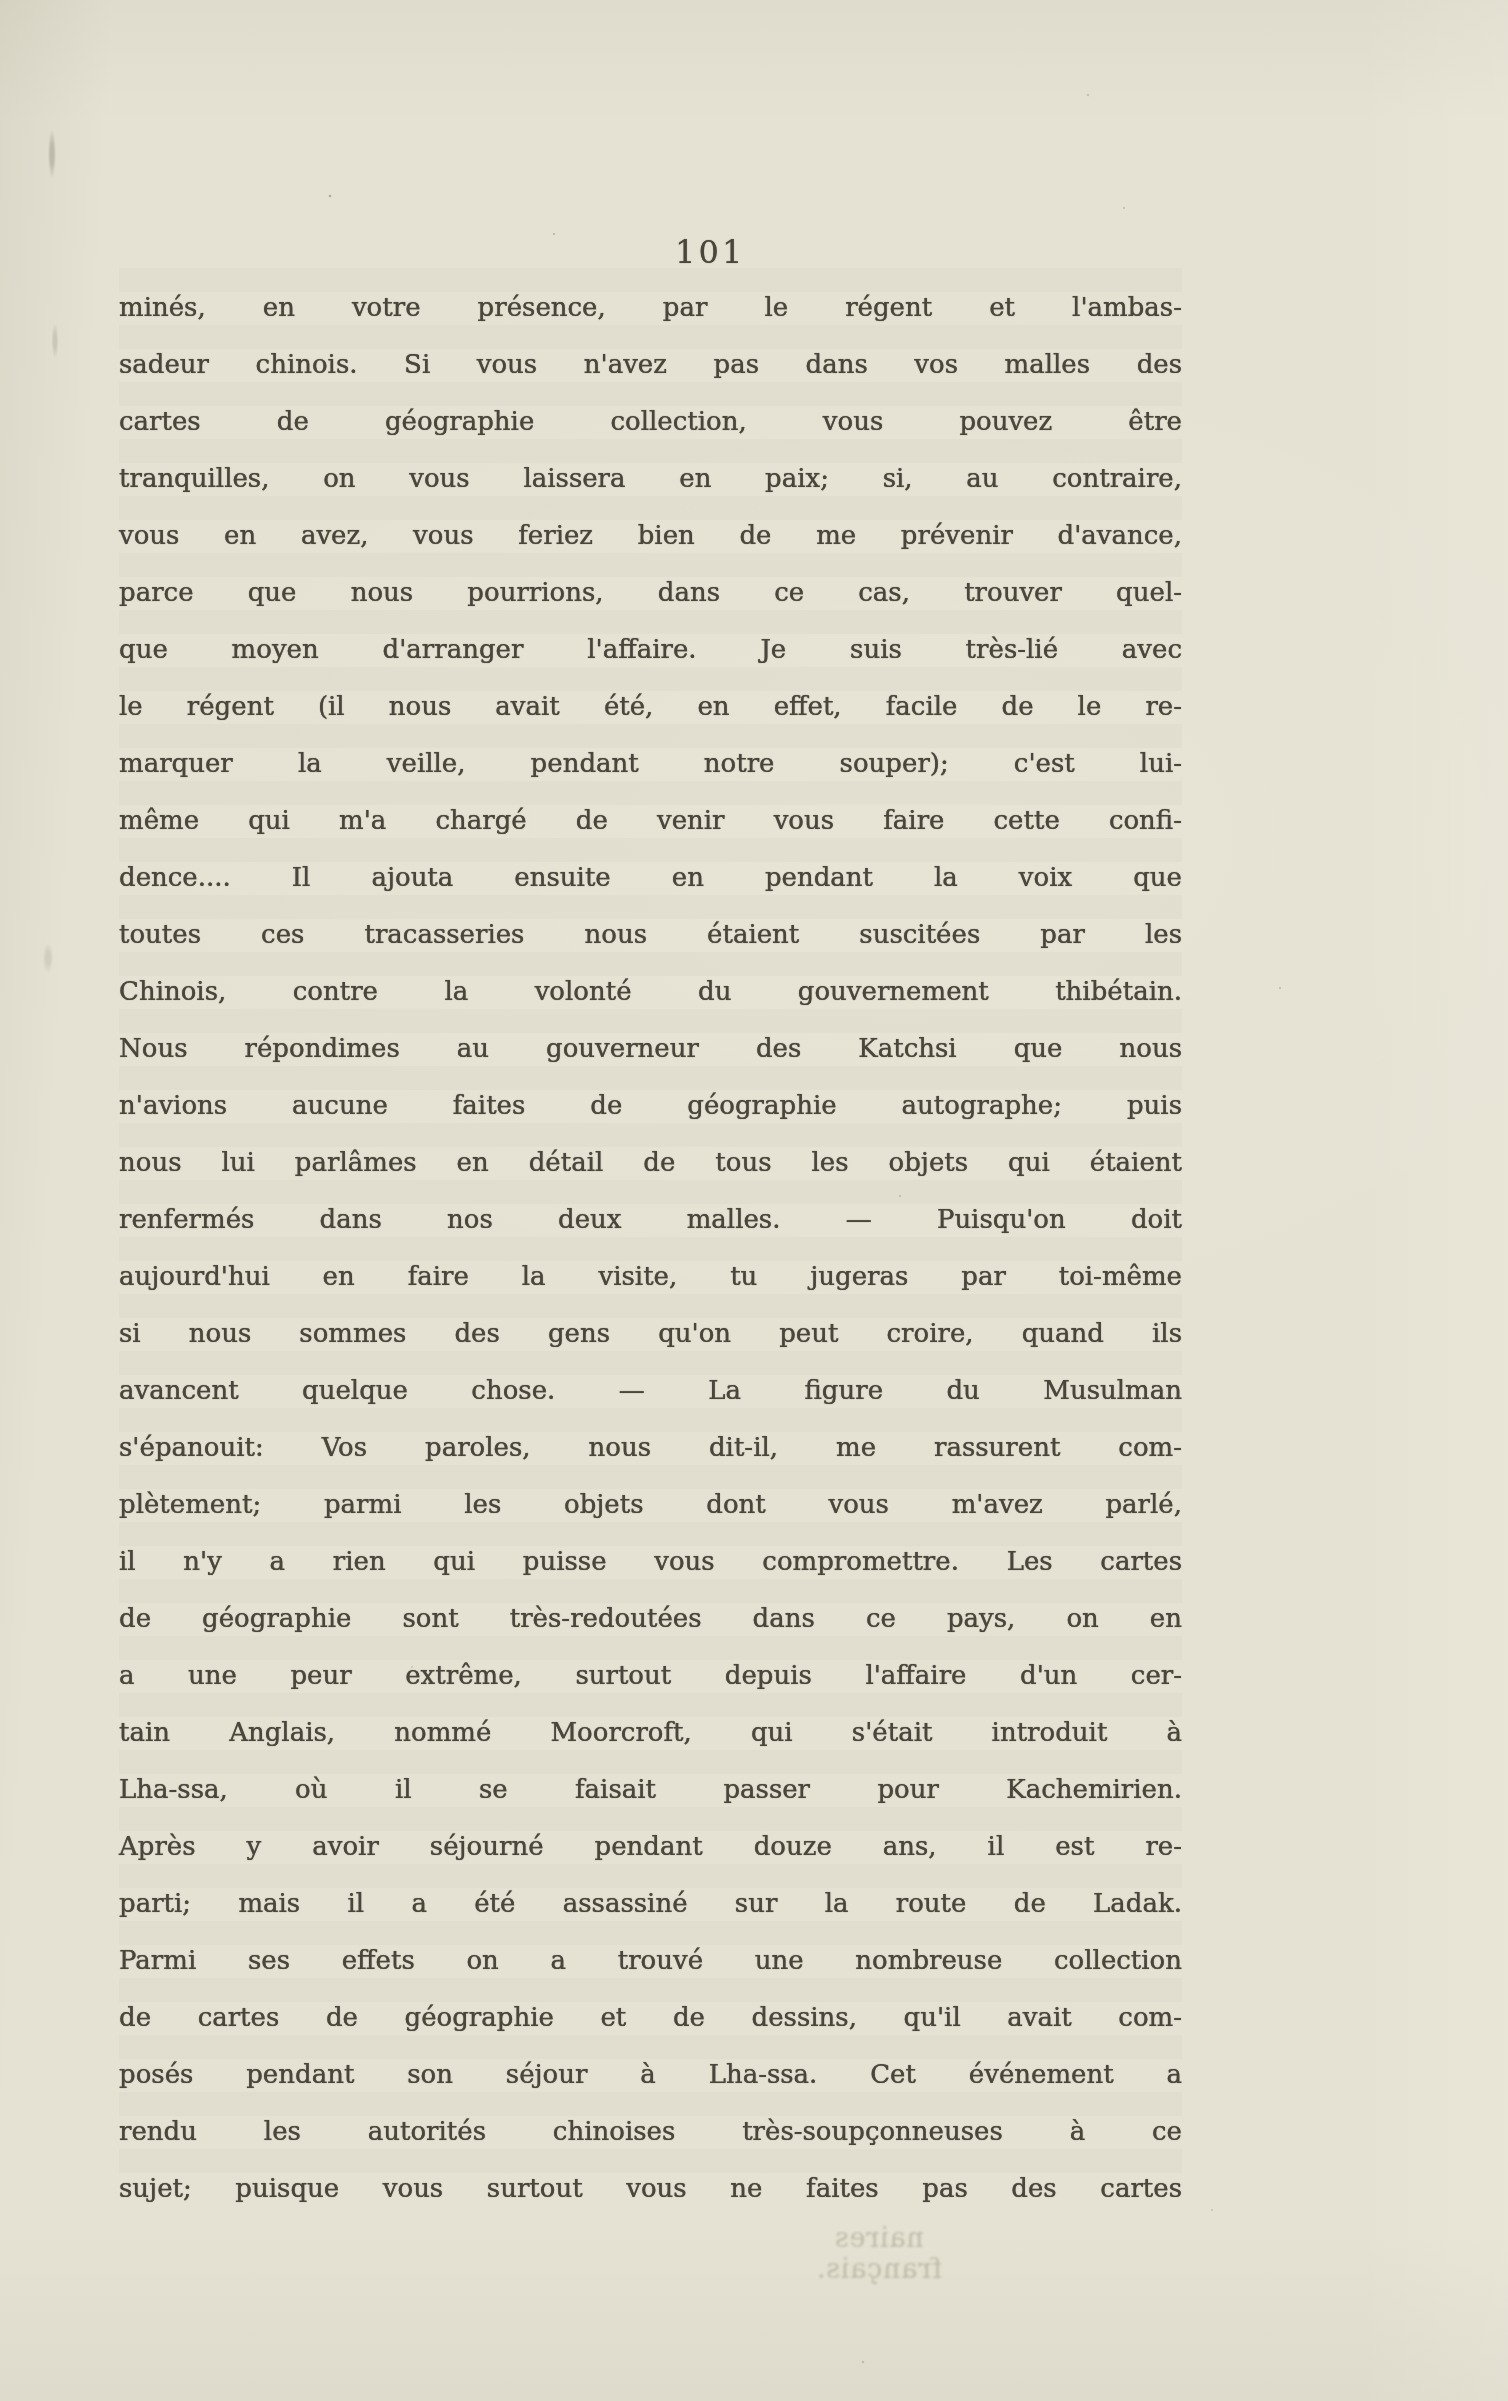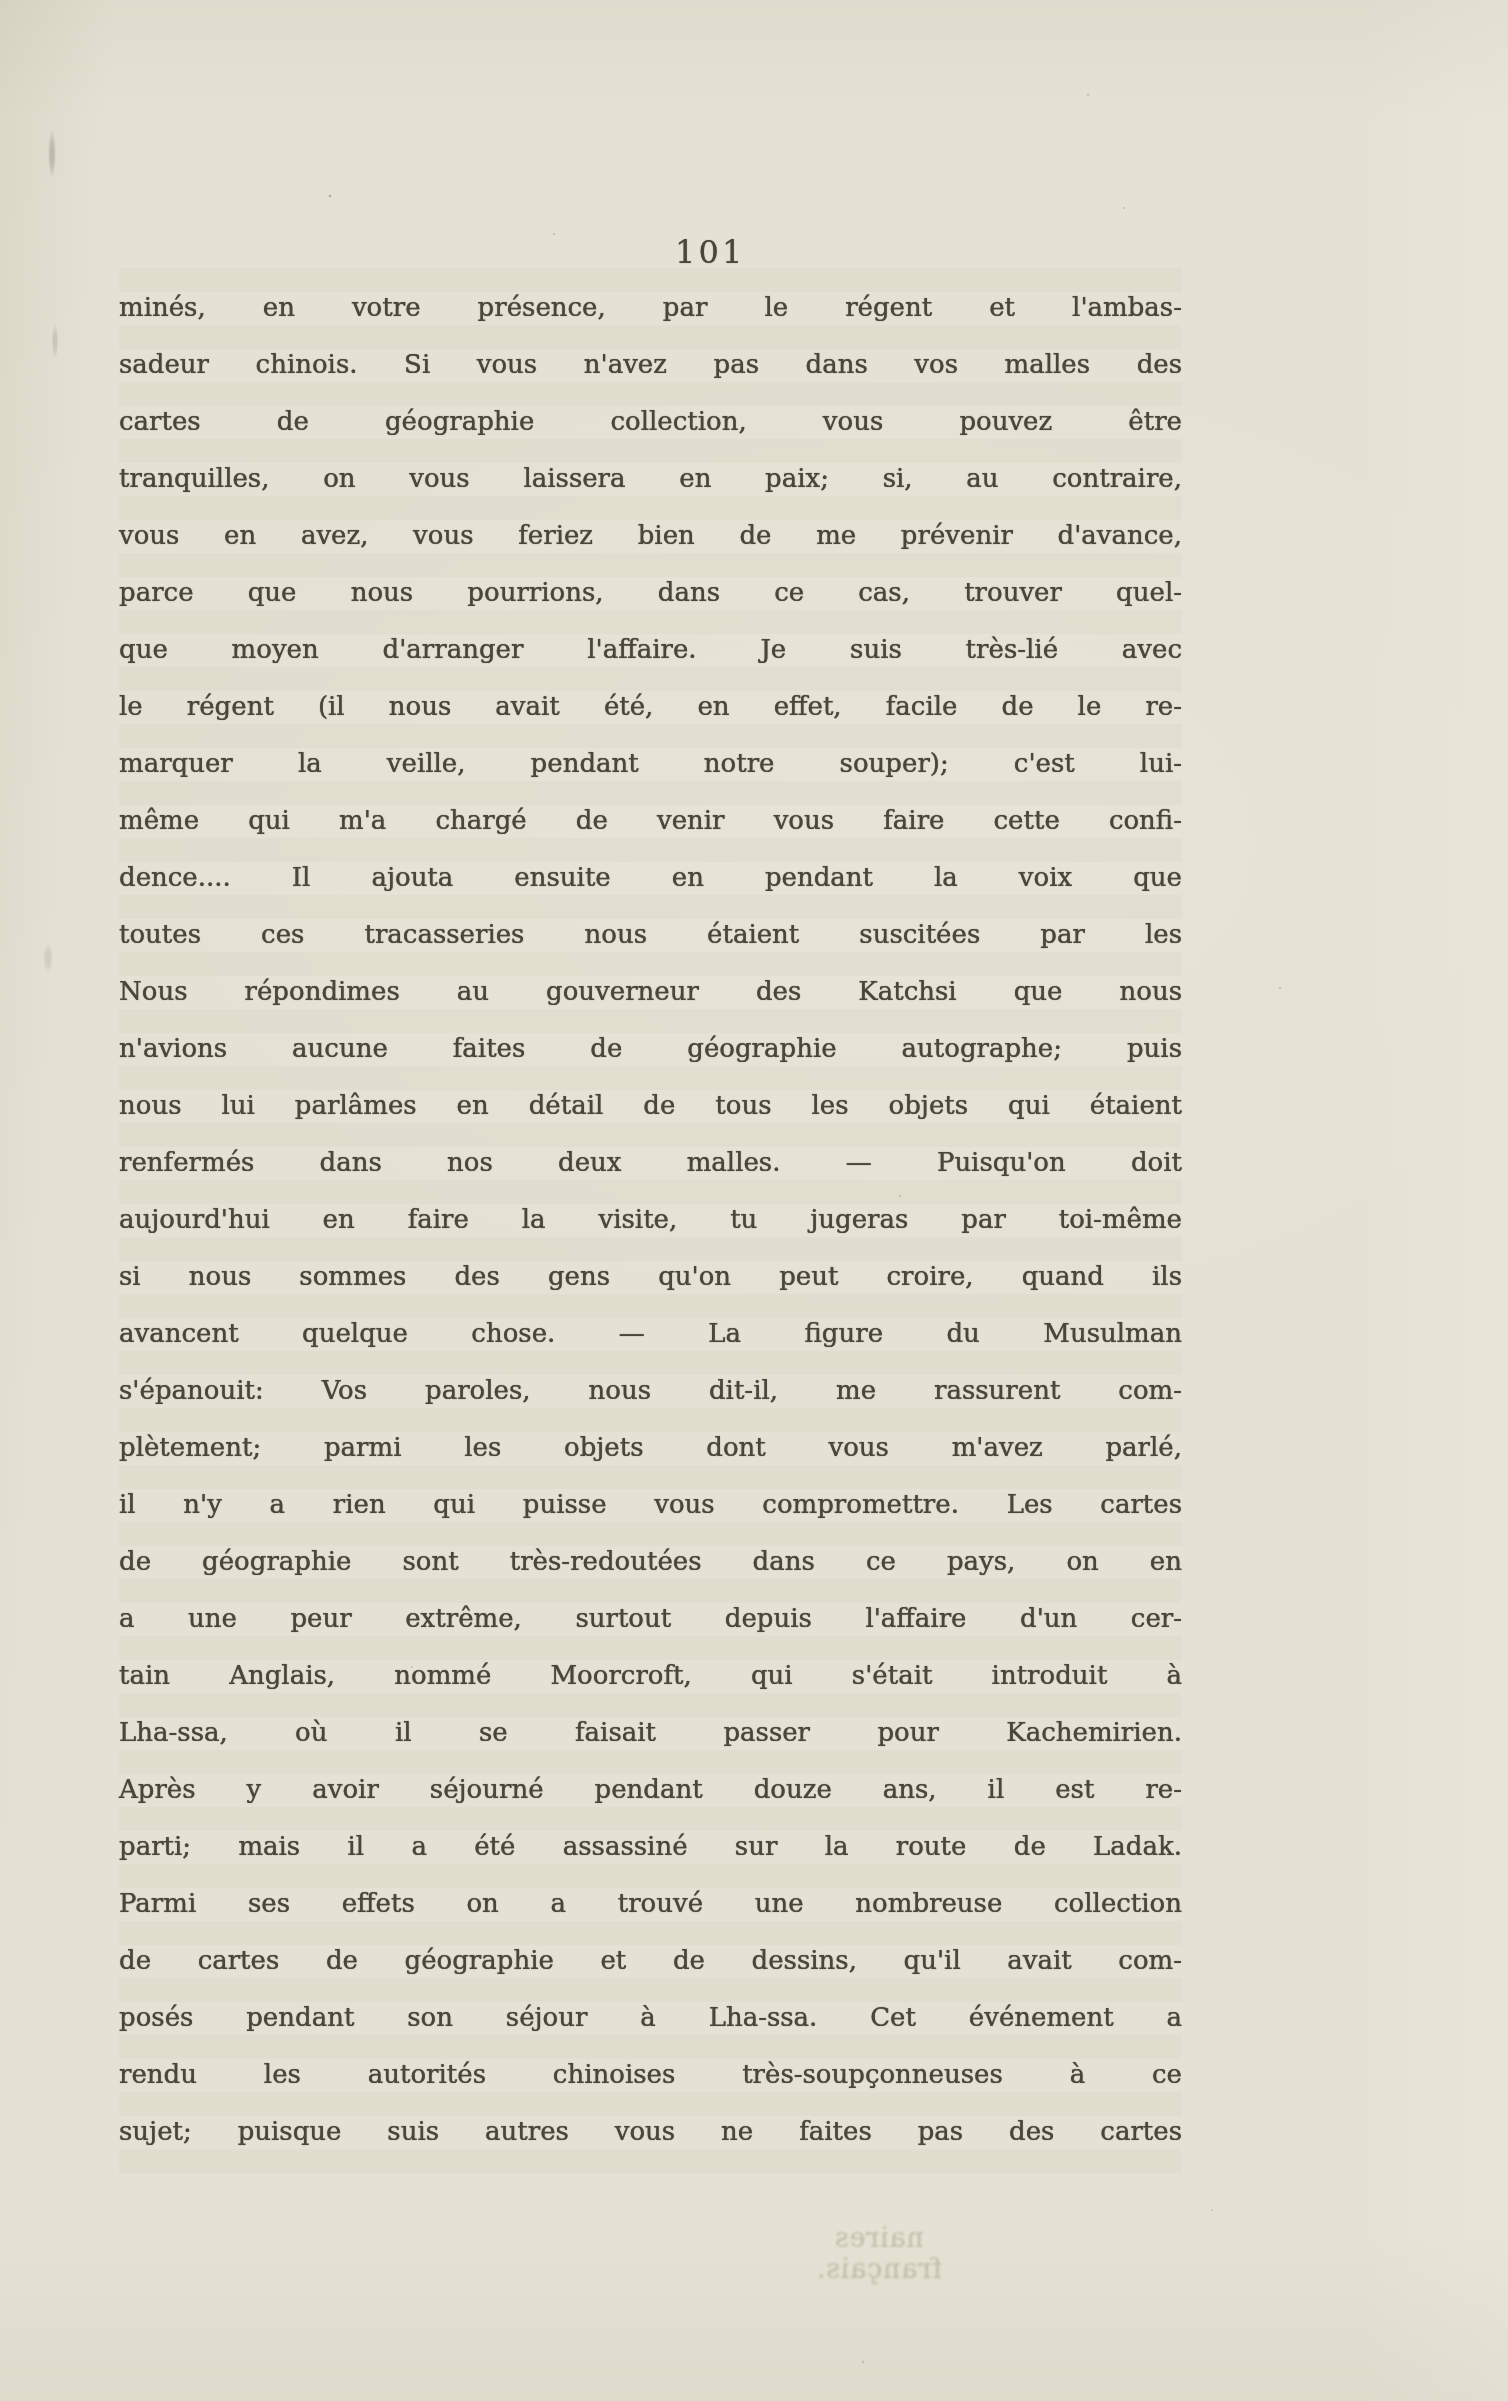--- a/index.html
+++ b/index.html
@@ -101,37 +101,38 @@
       <div class="line">cartes de géographie collection, vous pouvez être</div>
       <div class="line">tranquilles, on vous laissera en paix; si, au contraire,</div>
       <div class="line">vous en avez, vous feriez bien de me prévenir d'avance,</div>
       <div class="line">parce que nous pourrions, dans ce cas, trouver quel-</div>
       <div class="line">que moyen d'arranger l'affaire. Je suis très-lié avec</div>
       <div class="line">le régent (il nous avait été, en effet, facile de le re-</div>
       <div class="line">marquer la veille, pendant notre souper); c'est lui-</div>
       <div class="line">même qui m'a chargé de venir vous faire cette confi-</div>
       <div class="line">dence.... Il ajouta ensuite en pendant la voix que</div>
       <div class="line">toutes ces tracasseries nous étaient suscitées par les</div>
+      <div class="line">Chinois, contre la volonté du gouvernement thibétain.</div>
       <div class="line">Nous répondimes au gouverneur des Katchsi que nous</div>
       <div class="line">n'avions aucune faites de géographie autographe; puis</div>
       <div class="line">nous lui parlâmes en détail de tous les objets qui étaient</div>
       <div class="line">renfermés dans nos deux malles. — Puisqu'on doit</div>
       <div class="line">aujourd'hui en faire la visite, tu jugeras par toi-même</div>
       <div class="line">si nous sommes des gens qu'on peut croire, quand ils</div>
       <div class="line">avancent quelque chose. — La figure du Musulman</div>
       <div class="line">s'épanouit: Vos paroles, nous dit-il, me rassurent com-</div>
       <div class="line">plètement; parmi les objets dont vous m'avez parlé,</div>
       <div class="line">il n'y a rien qui puisse vous compromettre. Les cartes</div>
       <div class="line">de géographie sont très-redoutées dans ce pays, on en</div>
       <div class="line">a une peur extrême, surtout depuis l'affaire d'un cer-</div>
       <div class="line">tain Anglais, nommé Moorcroft, qui s'était introduit à</div>
       <div class="line">Lha-ssa, où il se faisait passer pour Kachemirien.</div>
       <div class="line">Après y avoir séjourné pendant douze ans, il est re-</div>
       <div class="line">parti; mais il a été assassiné sur la route de Ladak.</div>
       <div class="line">Parmi ses effets on a trouvé une nombreuse collection</div>
       <div class="line">de cartes de géographie et de dessins, qu'il avait com-</div>
       <div class="line">posés pendant son séjour à Lha-ssa. Cet événement a</div>
       <div class="line">rendu les autorités chinoises très-soupçonneuses à ce</div>
-      <div class="line">sujet; puisque suis autres vous ne faites pas des cartes</div>
+      <div class="line">sujet; puisque vous surtout vous ne faites pas des cartes</div>
     </div>
   <div class="bleed">naires français.</div>
 </div>
 
 
 </body></html>

